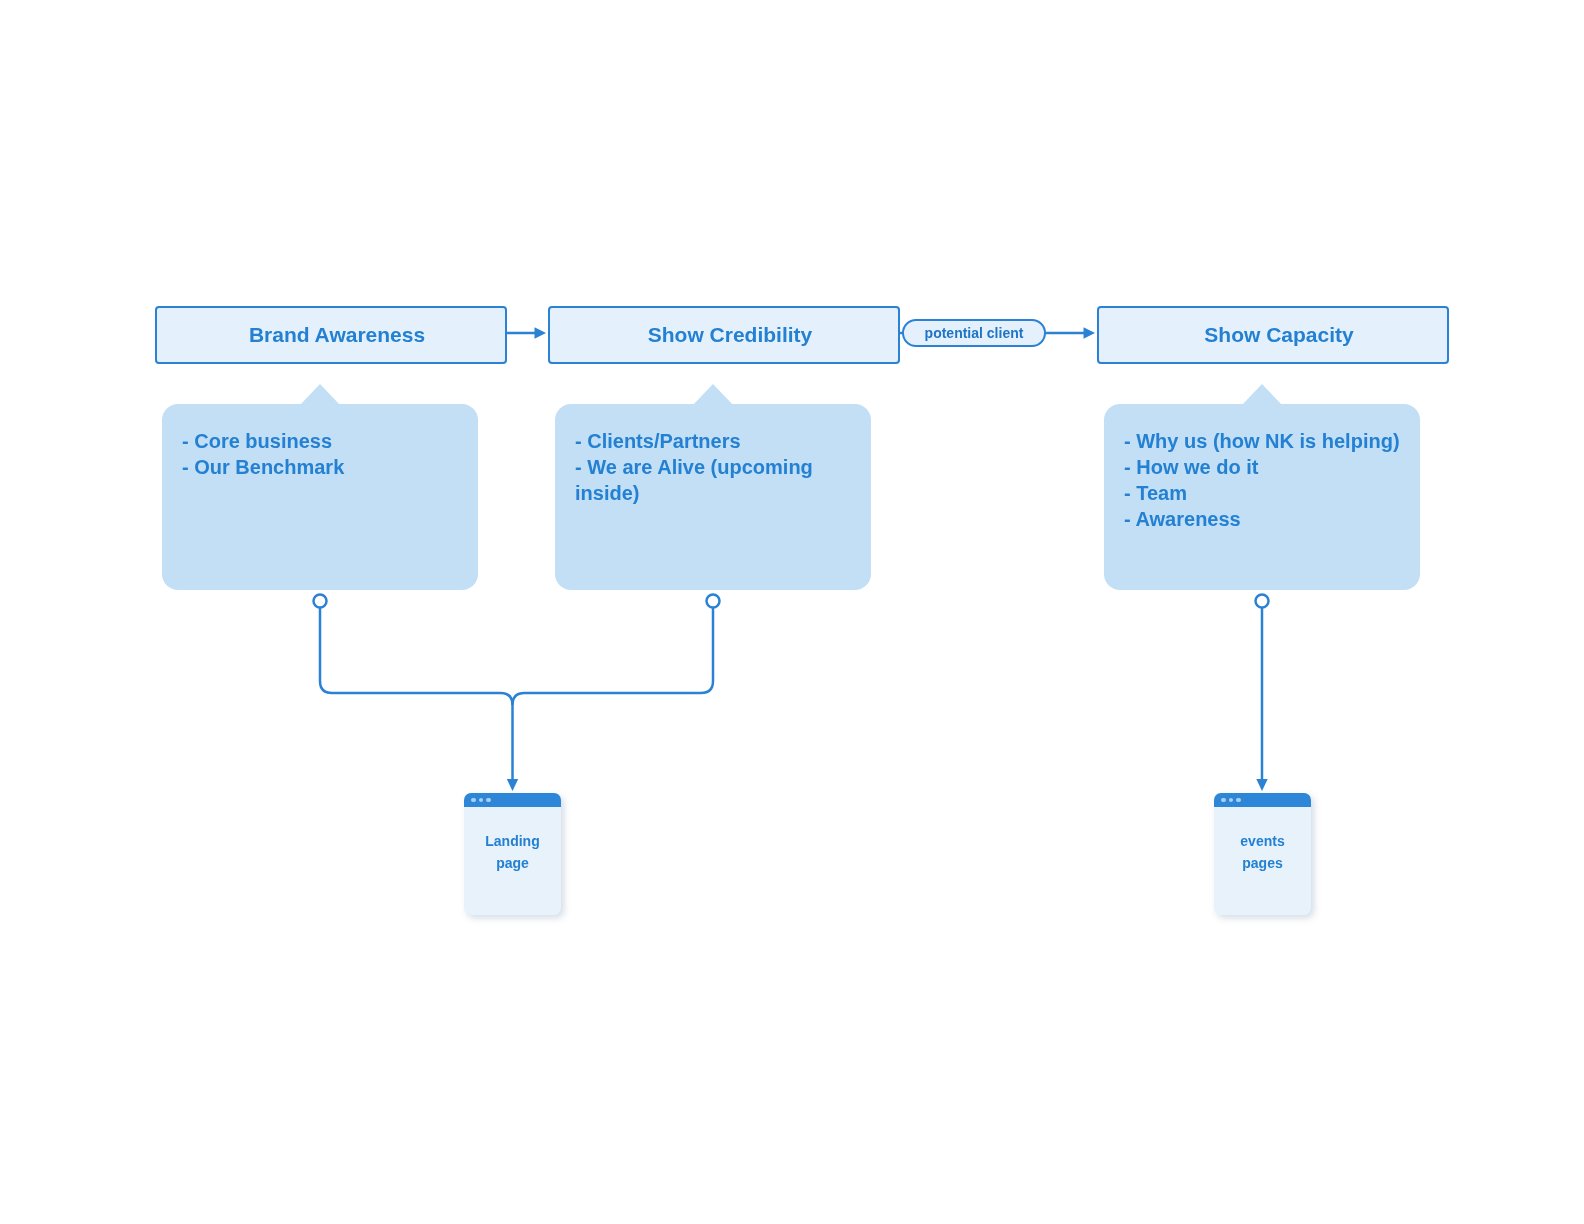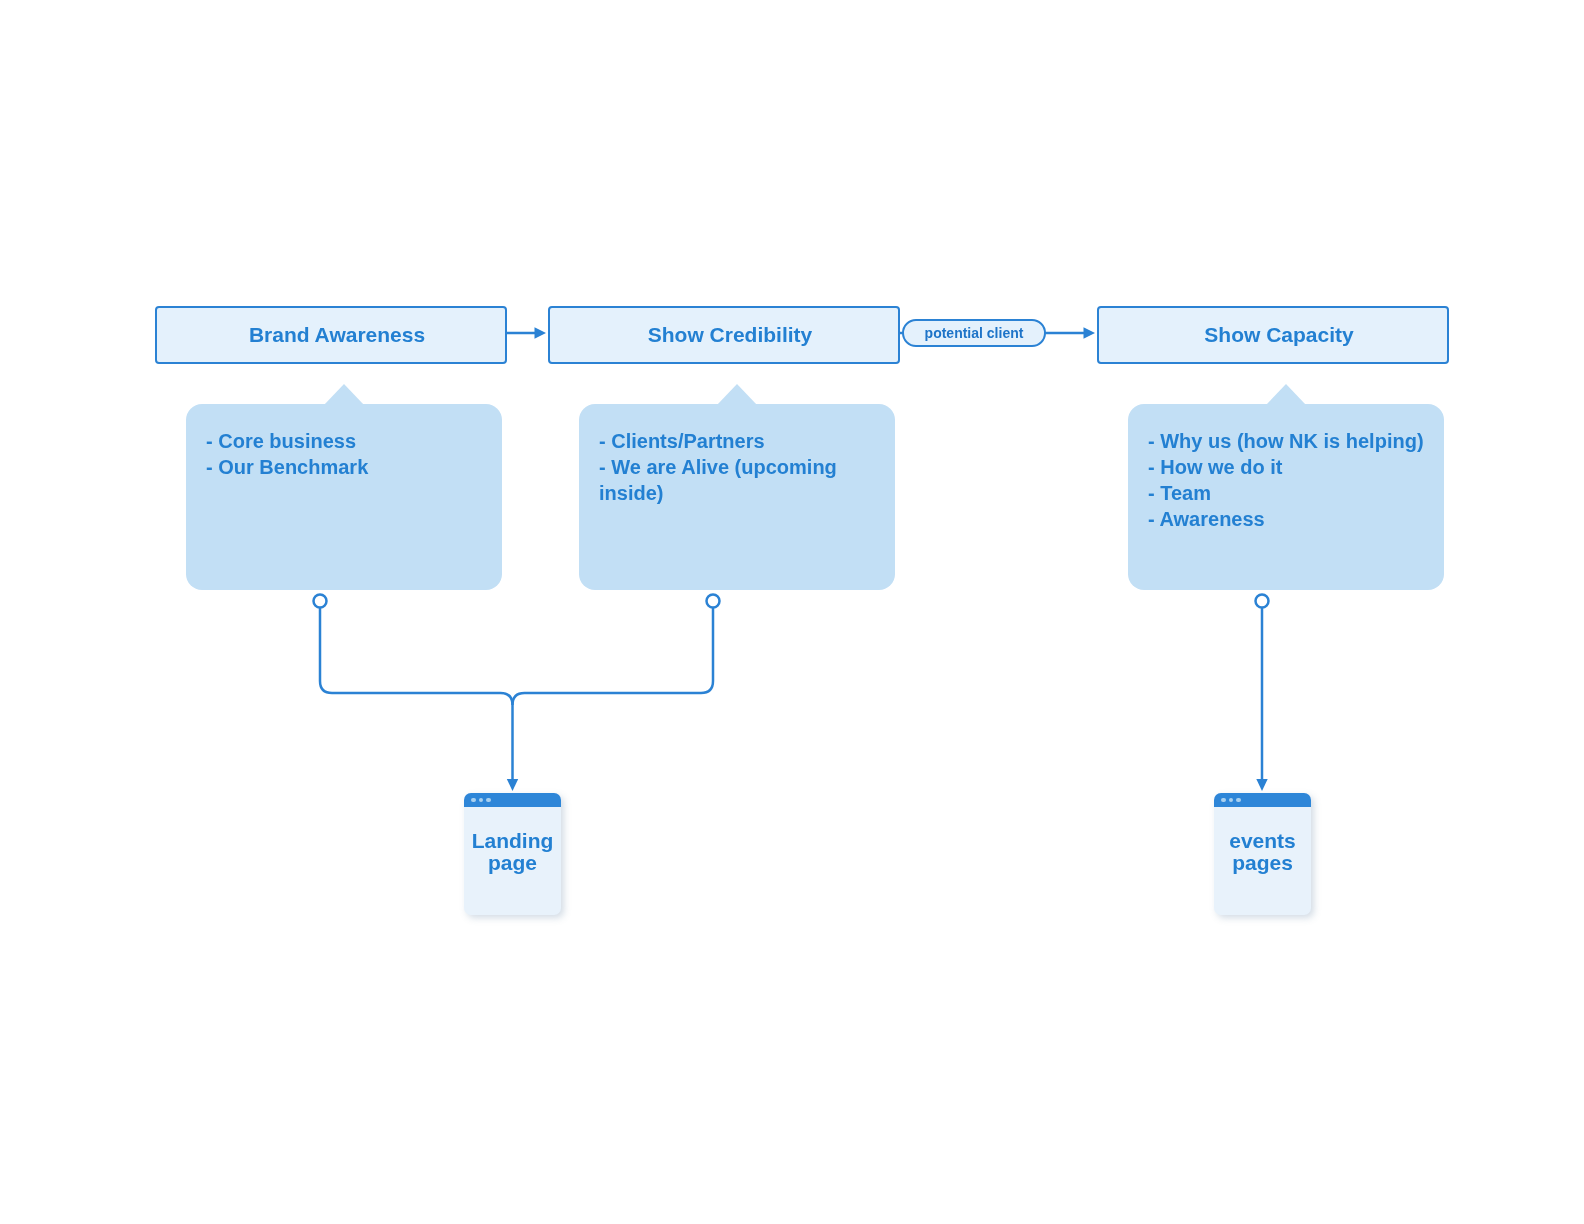--- a/index.html
+++ b/index.html
@@ -29,21 +29,21 @@
     color: var(--text-blue); font-size: 21px; font-weight: bold; padding-left: 12px;
   }
 
   
   .body-box {
     position: absolute; top: 404px;
     width: 316px; height: 186px; box-sizing: border-box;
     background: var(--body-fill);
     border-radius: 16px;
     padding: 24px 20px;
-    color: var(--text-blue); font-size: 20px; font-weight: bold; line-height: 26px; margin-left: 24px;
+    color: var(--text-blue); font-size: 20px; font-weight: bold; line-height: 26px;
   }
   .body-box .details { white-space: pre-line; display: block; }
   .pointer {
     position: absolute; top: -20px; left: 50%; transform: translateX(-50%);
     width: 0; height: 0;
     border-left: 20px solid transparent;
     border-right: 20px solid transparent;
     border-bottom: 21px solid var(--body-fill);
   }
 
@@ -69,21 +69,21 @@
   }
   .browser-header {
     flex: 0 0 14px; height: 14px;
     background: var(--browser-header);
     display: flex; align-items: center; gap: 3px; padding-left: 7px;
   }
   .dot { width: 4.5px; height: 4.5px; border-radius: 50%; background: var(--browser-dot); }
   .browser-label {
     flex: 1; display: flex; align-items: center; justify-content: center;
     text-align: center; padding: 0 14px 18px;
-    color: var(--text-blue); font-size: 21px; font-weight: bold; line-height: 22px;
+    color: var(--text-blue); font-size: 14px; font-weight: bold; line-height: 22px;
   }
 </style>
 </head>
 <body>
 
 <div class="canvas">
 
   <svg class="wires" width="1584" height="1224" viewBox="0 0 1584 1224">
 
     <g>

